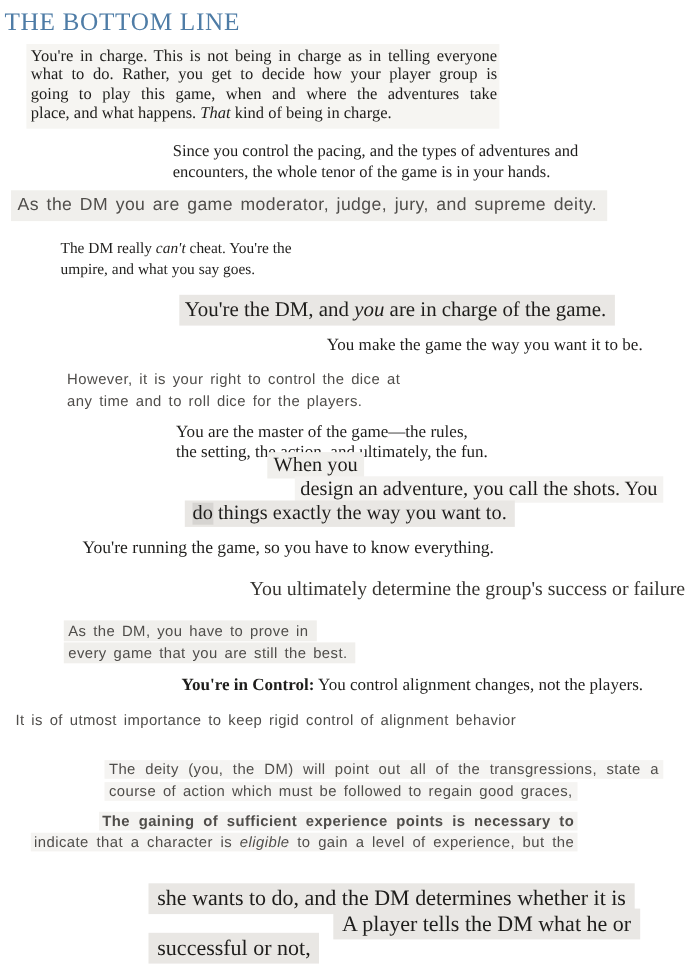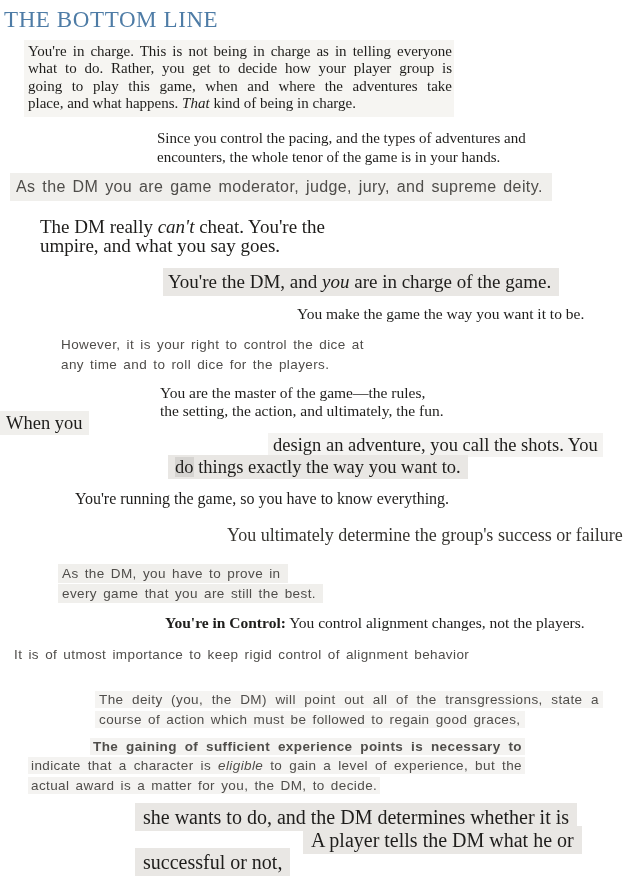--- a/index.html
+++ b/index.html
@@ -22,28 +22,28 @@
   
   #sn-title{left:4px; top:7px; font-size:23px; letter-spacing:.6px;
             color:var(--title-accent,#4e7ca6); font-weight:normal;}
 
   
   #sn-in-charge{left:24px; top:40px; width:424px; font-size:15px; line-height:17.4px;
                 background:var(--patch,#f6f5f2); padding:3px 2px 4px 4px;}
   #sn-since-pacing{left:157px; top:129px; font-size:15px; line-height:18.5px;}
   #sn-moderator{left:10px; top:178px; font-size:16px;}
   #sn-moderator .lnbox{background:var(--hl-soft,#f0efec); padding:5px 9px 6px 6px;}
-  #sn-cant-cheat{left:40px; top:218px; font-size:19px; line-height:18.5px;}
+  #sn-cant-cheat{left:55px; top:218px; font-size:14px; line-height:18.5px;}
   #sn-youre-dm{left:163px; top:271px; font-size:19px;}
   #sn-youre-dm .lnbox{background:var(--hl-strong,#e9e7e4); padding:3px 8px 4px 5px;}
   #sn-make-game{left:297px; top:305px; font-size:15.5px;}
   #sn-however{left:33px; top:335px; font-size:13.5px; line-height:19.5px;margin-left:28px;}
   #sn-master{left:160px; top:384px; font-size:15.5px; line-height:17.5px;}
   #sn-when-you{left:0px; top:412px; width:636px; font-size:18.5px; line-height:22px;}
-  #sn-when-you .ln-0{text-align:left; margin-right:62px;}
+  #sn-when-you .ln-0{text-align:center; margin-right:62px;}
   #sn-when-you .ln-0 .lnbox{background:var(--hl-soft,#f0efec); padding:2px 6px;}
   #sn-when-you .ln-1{margin-left:268px;}
   #sn-when-you .ln-1 .lnbox{background:#f4f3f1; padding:2px 5px;}
   #sn-when-you .ln-2{margin-left:168px;}
   #sn-when-you .ln-2 .lnbox{background:var(--hl-strong,#e9e7e4); padding:2px 7px;}
   #sn-running{left:75px; top:490px; font-size:16px;}
   #sn-ultimately{left:227px; top:525px; font-size:18px; color:#383632;}
   #sn-prove{left:58px; top:564px; font-size:13.5px; line-height:20px;}
   #sn-prove .lnbox{background:var(--hl-soft,#f0efec); padding:2px 7px 2px 4px;}
   #sn-control{left:165px; top:614px; font-size:15.5px;}
@@ -129,20 +129,19 @@
   </div>
 
 <div id="sn-deity" class="sn sans">
     <div class="ln ln-0 jst"><span class="lnbox"><span>The deity (you, the DM) will point out all of the transgressions, state a</span></span></div>
     <div class="ln ln-1"><span class="lnbox"><span>course of action which must be followed to regain good graces,</span></span></div>
   </div>
 
 <div id="sn-experience" class="sn sans">
     <div class="ln ln-0 jst"><span class="lnbox"><span>The gaining of sufficient experience points is necessary to</span></span></div>
     <div class="ln ln-1 jst"><span class="lnbox"><span>indicate that a character is </span><span class="it">eligible</span><span> to gain a level of experience, but the</span></span></div>
-    <div class="ln ln-2"><span class="lnbox"><span>actual award is a matter for you, the DM, to decide.</span></span></div>
   </div>
 
 <div id="sn-player" class="sn serif">
     <div class="ln ln-1"><span class="lnbox"><span>she wants to do, and the DM determines whether it is</span></span></div>
     <div class="ln ln-0"><span class="lnbox"><span>A player tells the DM what he or</span></span></div>
     <div class="ln ln-2"><span class="lnbox"><span>successful or not,</span></span></div>
   </div>
 
 </body></html>

